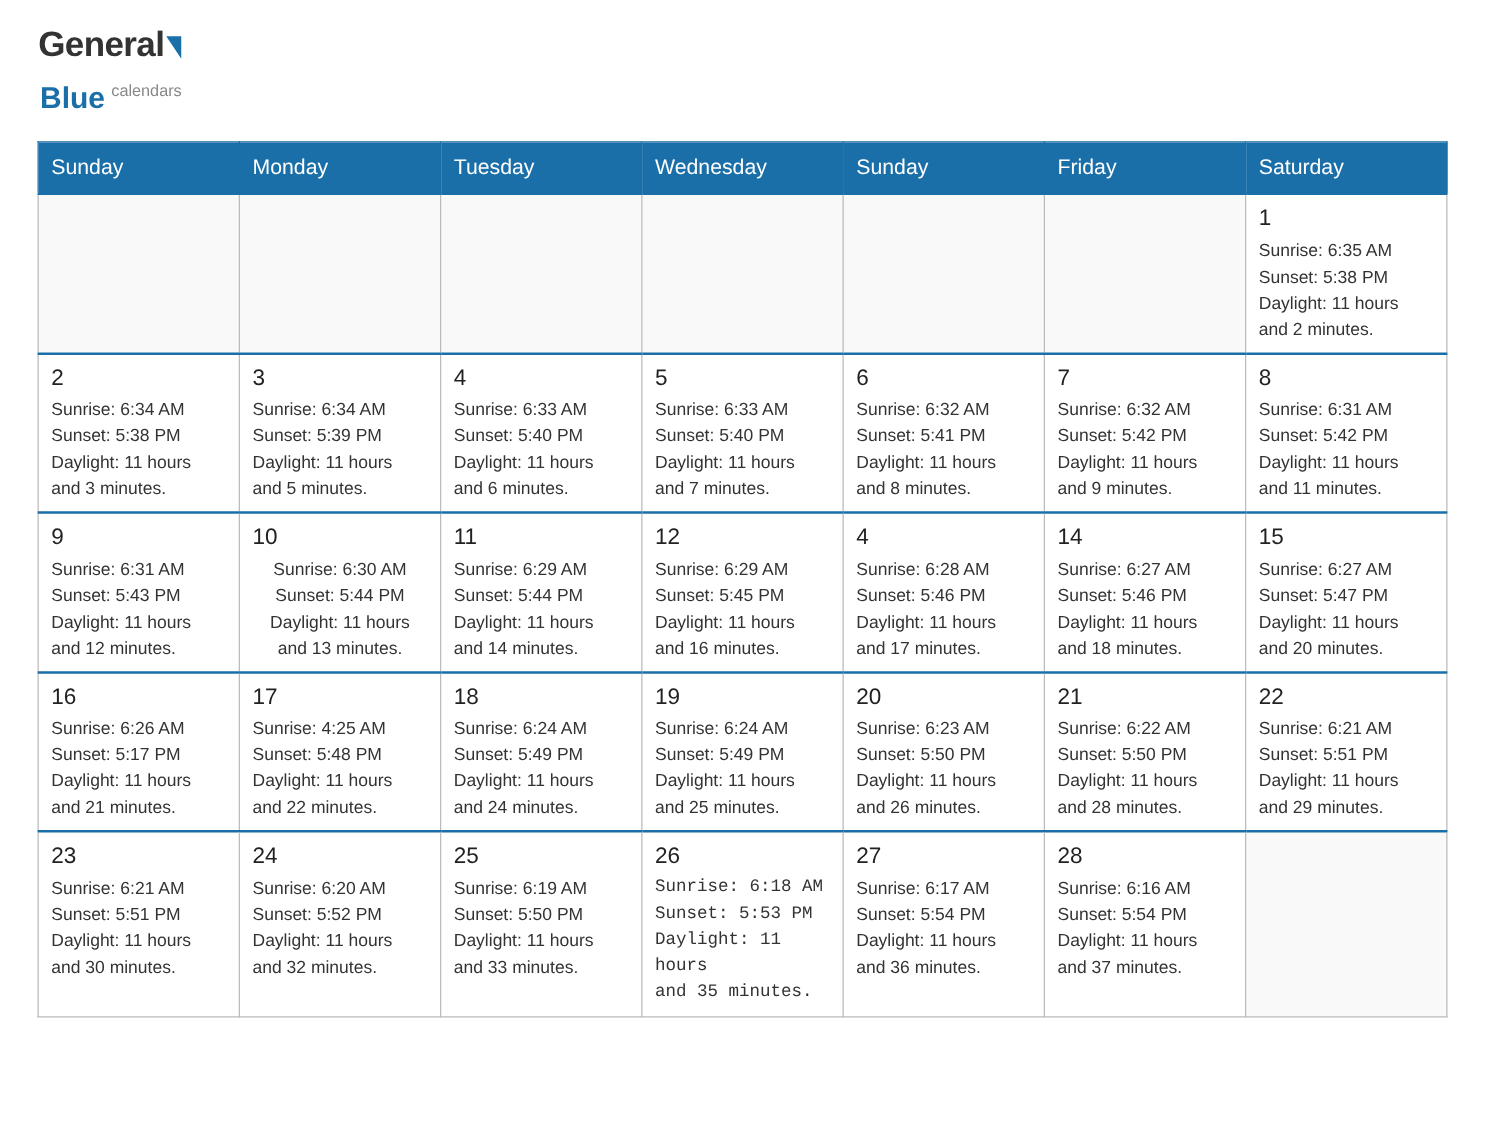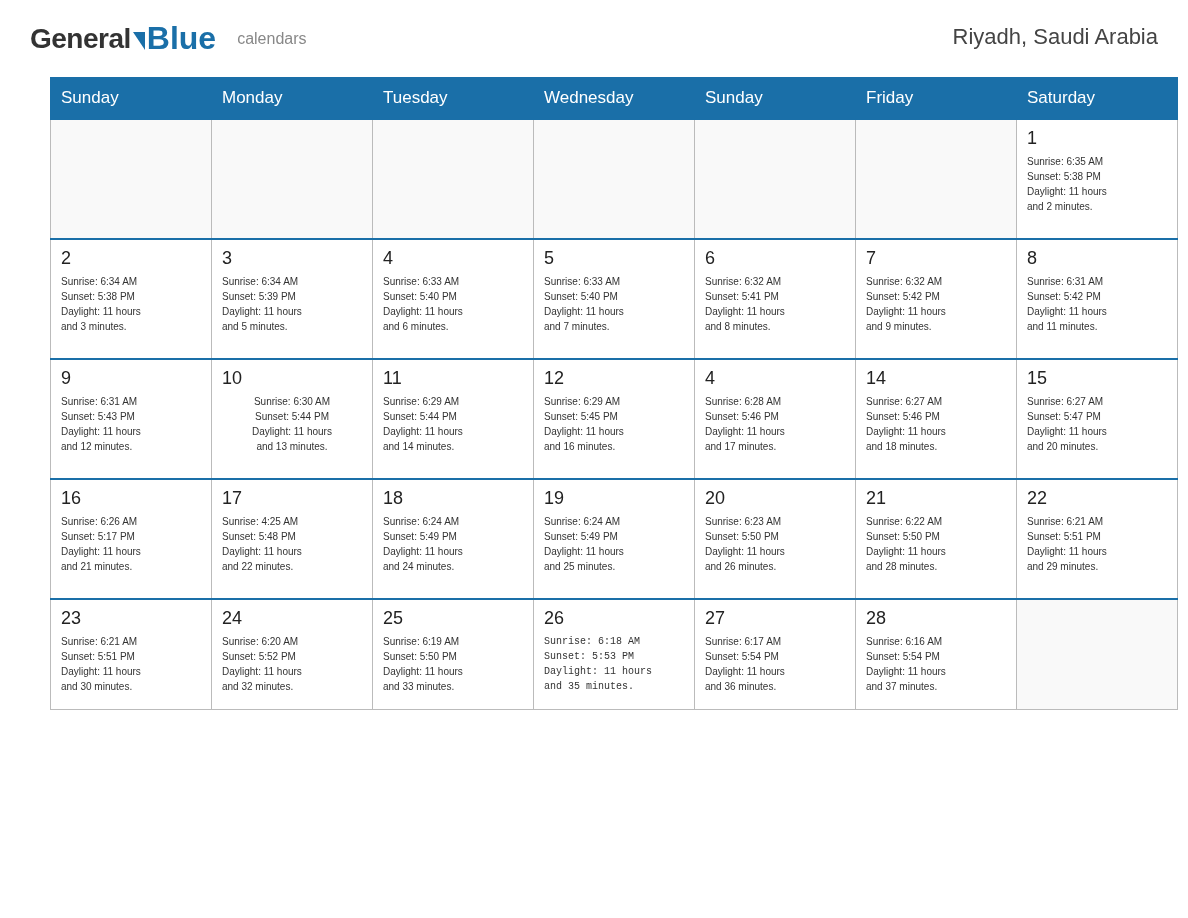--- a/index.html
+++ b/index.html
@@ -11,22 +11,22 @@
       padding: 20px 30px;
     }
     .header {
       display: flex;
       justify-content: space-between;
       align-items: flex-start;
       margin-bottom: 20px;
     }
     .logo {
       display: flex;
-      flex-direction: row;
-      align-items: center;
+      flex-direction: column;
+      align-items: flex-end;
     }
     .logo-top {
       display: flex;
       align-items: center;
     }
     .logo-general {
       font-size: 28px;
       font-weight: bold;
       color: #333;
       letter-spacing: -0.5px;
@@ -34,24 +34,25 @@
     .logo-arrow {
       width: 0;
       height: 0;
       border-left: 12px solid transparent;
       border-right: 0px solid transparent;
       border-top: 18px solid #1a6fa8;
       margin-left: 2px;
       margin-top: 4px;
     }
     .logo-blue {
-      font-size: 32px;
+      font-size: 24px;
       font-weight: bold;
       color: #1a6fa8;
       margin-left: 2px;
+      margin-top: 13px;
     }
     .logo-sub {
       font-size: 13px;
       color: #666;
       margin-left: 2px;
     }
     .title-block {
       text-align: right;
     }
     .month-title {
@@ -62,21 +63,20 @@
     }
     .location {
       font-size: 22px;
       color: #444;
       margin-top: 4px;
     }
     .calendar {
       width: 100%;
       border-collapse: collapse;
       border: 1px solid #999;
-      margin-left: 20px;
     }
     .calendar th {
       background-color: #1a6fa8;
       color: #fff;
       text-align: left;
       padding: 10px 10px;
       font-size: 17px;
       font-weight: normal;
       border: 1px solid #1a6fa8;
     }
@@ -89,21 +89,21 @@
       font-size: 13px;
       color: #333;
     }
     .day-number {
       font-size: 18px;
       color: #222;
       margin-bottom: 4px;
       line-height: 1.2;
     }
     .day-info {
-      font-size: 10px;
+      font-size: 14px;
       color: #333;
       line-height: 1.5;
     }
     .calendar tr:last-child td {
       height: 110px;
     }
     .empty-cell {
       background: #f9f9f9;
     }
     .week-row td {
@@ -114,25 +114,24 @@
 <body>
 
 <div class="header">
   <div class="logo">
     <div class="logo-top">
       <span class="logo-general">General</span>
       <div class="logo-arrow"></div>
     </div>
     <div style="display:flex;align-items:center;">
       <span class="logo-blue">Blue</span>
-      <span class="logo-sub" style="margin-left:21px;font-size:16px;color:#888;">calendars</span>
+      <span class="logo-sub" style="margin-left:5px;font-size:13px;color:#888;">calendars</span>
     </div>
   </div>
   <div class="title-block">
-    <div class="location">Riyadh, Saudi Arabia</div>
   </div>
 </div>
 
 <table class="calendar">
   <thead>
     <tr>
     <th>Sunday</th>
         <th>Monday</th>
         <th>Tuesday</th>
         <th>Wednesday</th>

